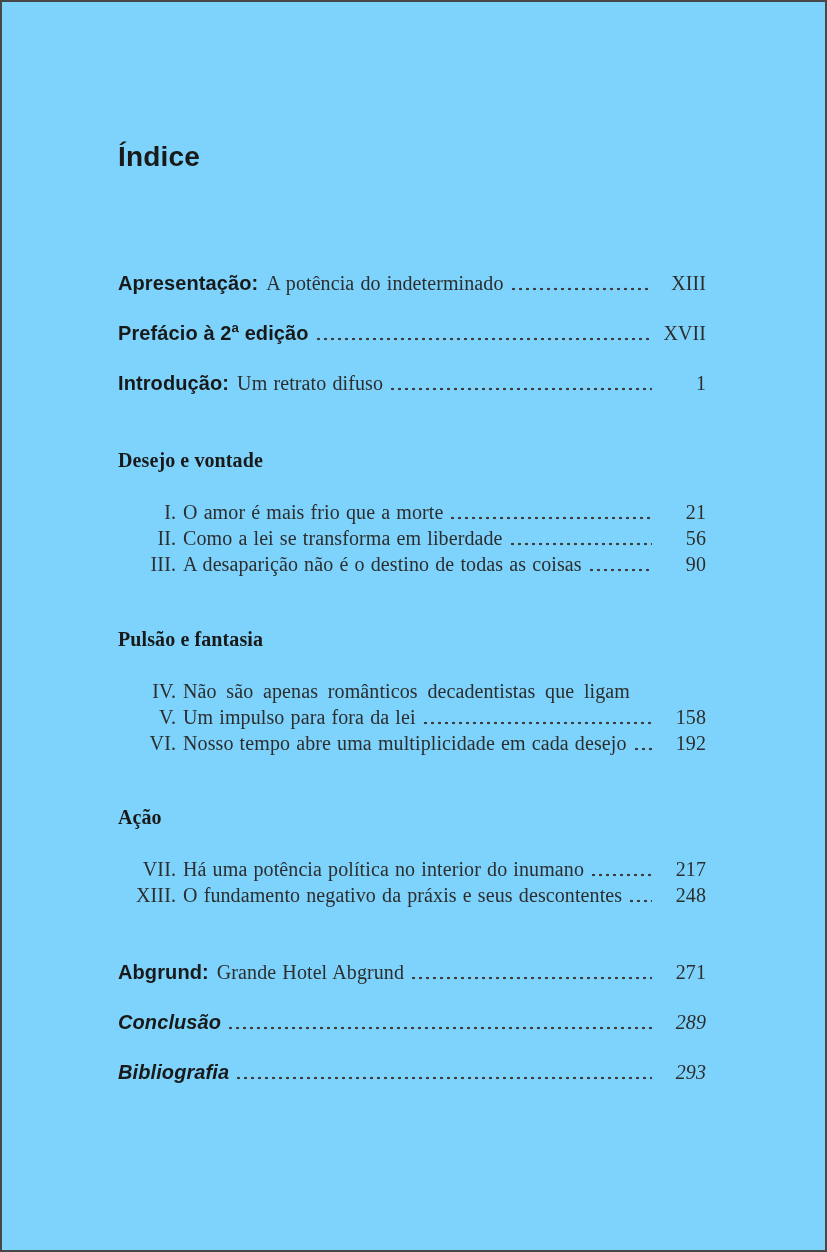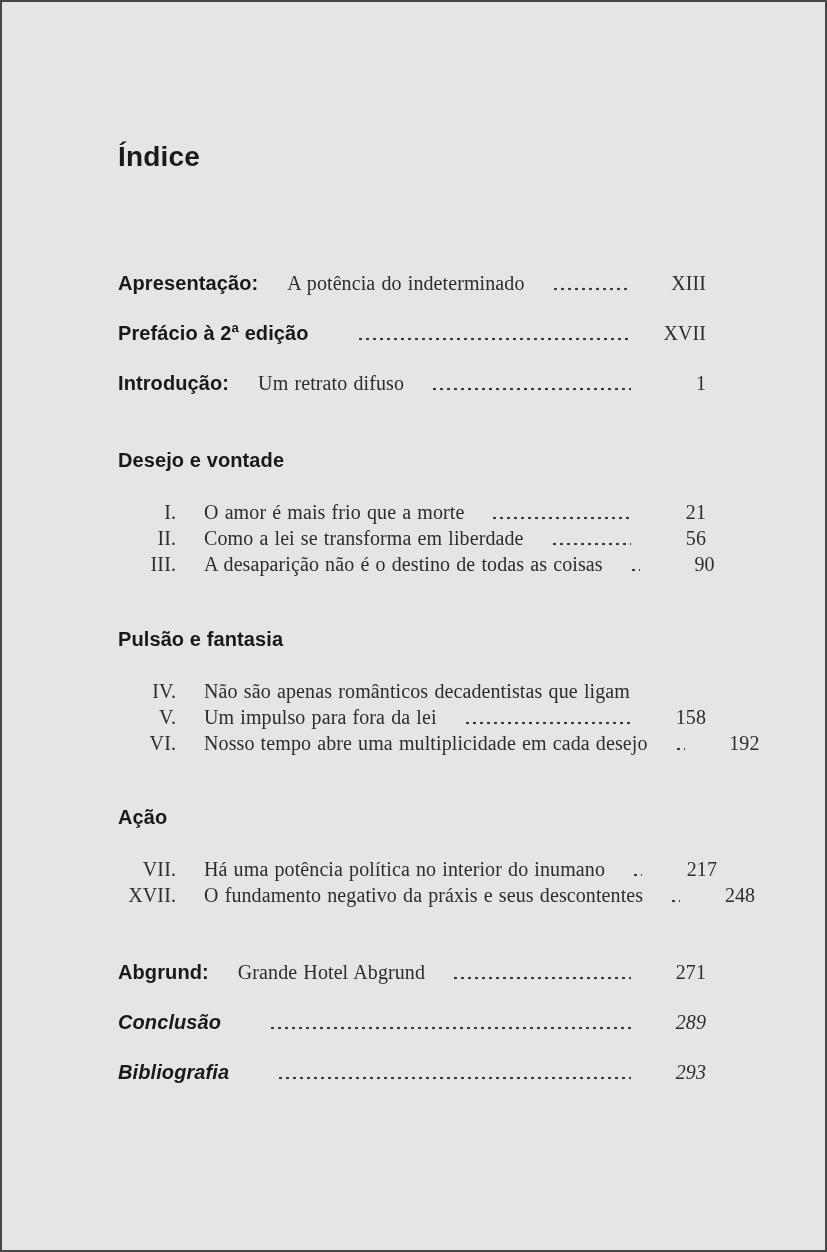--- a/index.html
+++ b/index.html
@@ -1,40 +1,39 @@
 <!DOCTYPE html>
 <html><head>
 <meta charset="utf-8">
 <style>
   html,body { margin:0; padding:0; background:#ffffff; }
   .page {
     position:relative;
     width:827px; height:1252px;
     box-sizing:border-box;
-    background:#e5e5e5;
+    background:#7dd3fc;
     border:2px solid #474747;
     padding:0 119px 0 116px;
     overflow:hidden;
     font-family:"Liberation Serif","DejaVu Serif",serif;
   }
   h1.title {
     margin:139px 0 0 0;
     font-family:"Liberation Sans","DejaVu Sans",sans-serif;
     font-weight:700;
     font-size:28px;
     line-height:32px;
     letter-spacing:.2px;
     color:#1a1a1a;
   }
   .row {
     display:flex;
     align-items:baseline;
     line-height:26px;
     white-space:nowrap;
-    gap:21px;
   }
   .bold {
     font-family:"Liberation Sans","DejaVu Sans",sans-serif;
     font-weight:700;
     font-size:20px;
     color:#191919;
     letter-spacing:.1px;
   }
   .serif {
     font-family:"Liberation Serif","DejaVu Serif",serif;
@@ -70,21 +69,21 @@
     flex:1 1 auto;
     display:block;
     text-align:justify;
     text-align-last:justify;
     margin-right:76px;
     white-space:normal;
   }
   #fm { margin-top:97px; }
   #fm .row + .row { margin-top:24px; }
   .section h2 {
-    font-family:Liberation Sans, sans-serif;
+    font-family:Liberation Serif, serif;
     font-weight:700;
     font-size:20px;
     line-height:24px;
     letter-spacing:.1px;
     color:#191919;
     margin:0 0 27px 0;
   }
   .sec-1 { margin-top:52px; }
   .sec-2 { margin-top:50px; }
   .sec-3 { margin-top:49px; }
@@ -163,21 +162,21 @@
 
   <div class="section sec-3">
     <h2>Ação</h2>
     <div class="row">
       <span class="serif num">VII.</span>
       <span class="serif">Há uma potência política no interior do inumano</span>
       <span class="leader"></span>
       <span class="serif pagenum">217</span>
     </div>
     <div class="row">
-      <span class="serif num">XVII.</span>
+      <span class="serif num">XIII.</span>
       <span class="serif">O fundamento negativo da práxis e seus descontentes</span>
       <span class="leader"></span>
       <span class="serif pagenum">248</span>
     </div>
   </div>
 
   <div id="bm">
     <div class="row">
       <span class="bold">Abgrund:</span>
       <span class="serif title-text">Grande Hotel Abgrund</span>

